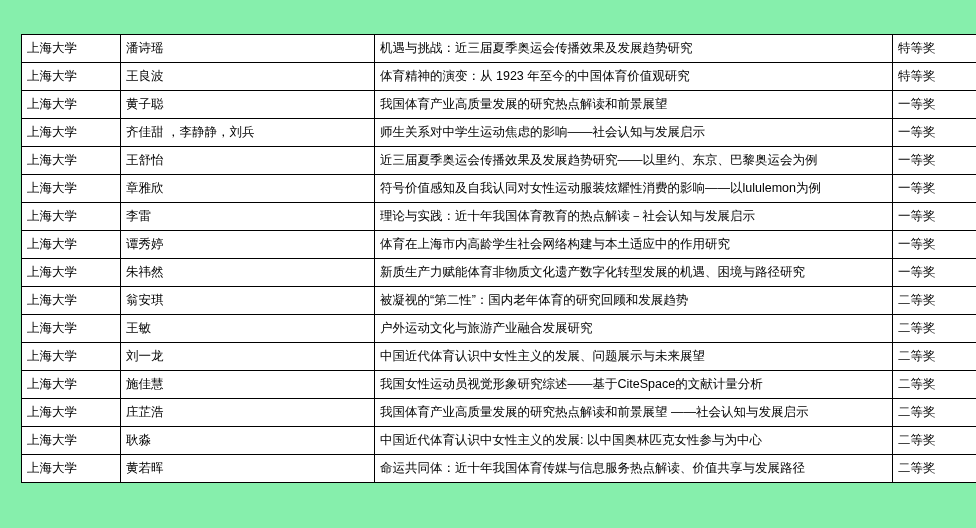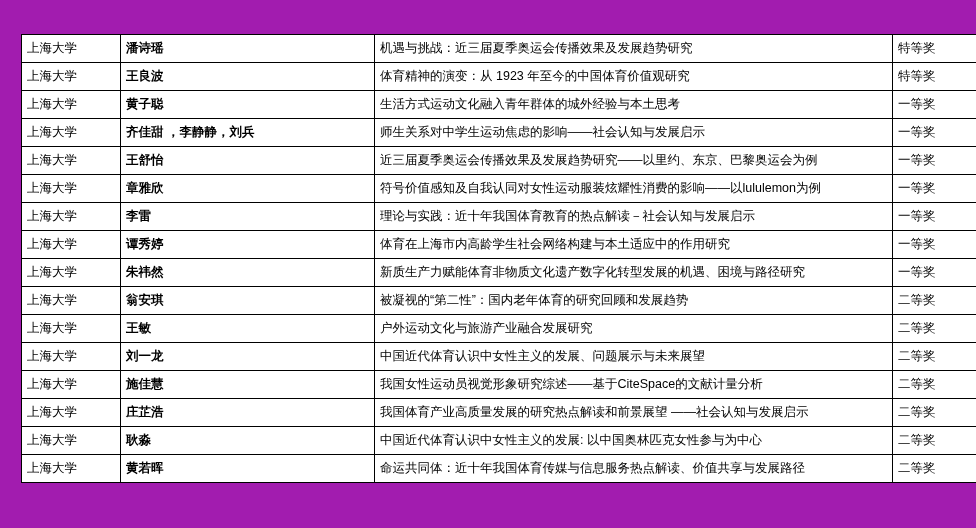--- a/index.html
+++ b/index.html
@@ -11,21 +11,21 @@
     width: 976px;
     height: 528px;
     font-family: "Liberation Sans", sans-serif;
     color: #000000;
     overflow: hidden;
   }
   .page {
     position: relative;
     width: 976px;
     height: 528px;
-    background: #a21caf;
+    background: #86efac;
     box-sizing: border-box;
   }
   .table-wrap {
     position: absolute;
     left: 21px;
     top: 34px;
     width: 934px;
   }
   table.award-table {
     border-collapse: collapse;
@@ -39,21 +39,21 @@
     font-size: 12.5px;
     line-height: 16px;
     height: 22px;
     vertical-align: middle;
     white-space: nowrap;
     overflow: hidden;
     text-overflow: clip;
     font-family: "Liberation Sans", sans-serif;
   }
   td.col-school { width: 88px; }
-  td.col-author { width: 243px; font-weight: bold; }
+  td.col-author { width: 243px; }
   td.col-title  { width: 507px; }
   td.col-award  { width: 96px; }
   .col-title {
     letter-spacing: 0px;
   }
 </style>
 </head>
 <body>
 
 <div class="page">
@@ -71,21 +71,21 @@
         <tr>
           <td class="col-school">上海大学</td>
           <td class="col-author">王良波</td>
           <td class="col-title">体育精神的演变：从 1923 年至今的中国体育价值观研究</td>
           <td class="col-award">特等奖</td>
         </tr>
 
         <tr>
           <td class="col-school">上海大学</td>
           <td class="col-author">黄子聪</td>
-          <td class="col-title">生活方式运动文化融入青年群体的城外经验与本土思考</td>
+          <td class="col-title">我国体育产业高质量发展的研究热点解读和前景展望</td>
           <td class="col-award">一等奖</td>
         </tr>
 
         <tr>
           <td class="col-school">上海大学</td>
           <td class="col-author">齐佳甜 ，李静静，刘兵</td>
           <td class="col-title">师生关系对中学生运动焦虑的影响——社会认知与发展启示</td>
           <td class="col-award">一等奖</td>
         </tr>
 

